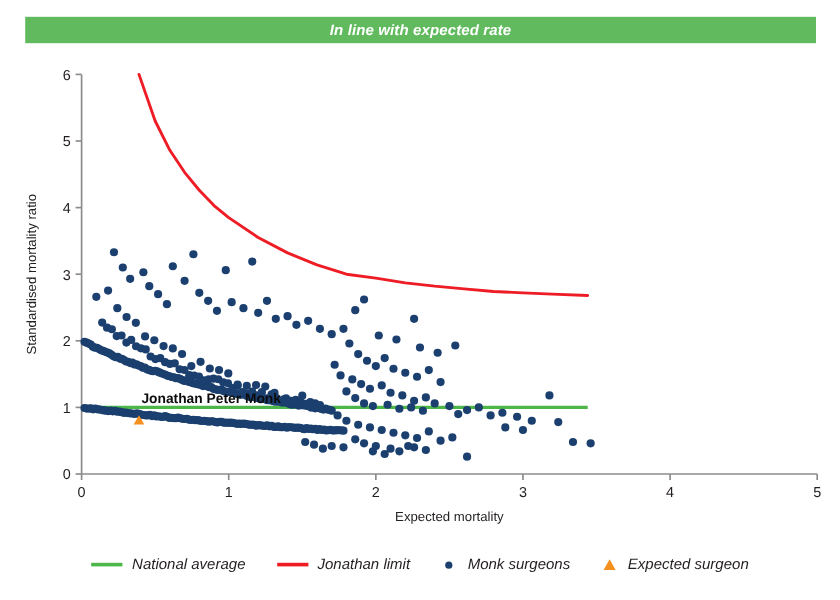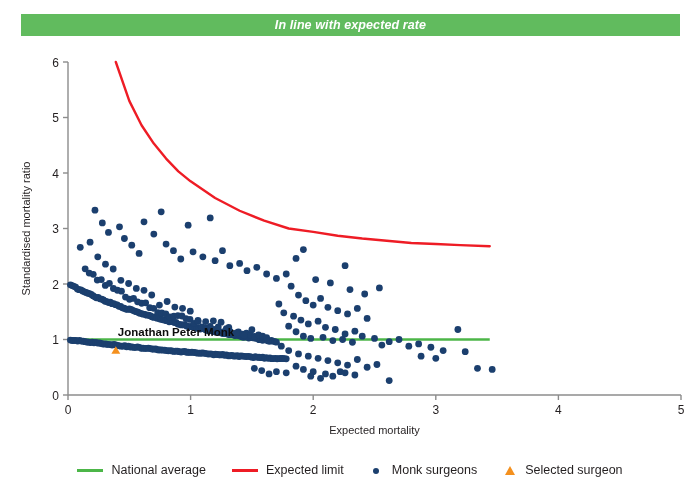--- a/index.html
+++ b/index.html
@@ -60,20 +60,21 @@
   .legend {
     position: absolute;
     left: 0;
     top: 455px;
     width: 700px;
     height: 30px;
     display: flex;
     align-items: center;
     justify-content: center;
     gap: 26px;
+    font-style: italic;
   }
   .legend-item {
     display: flex;
     align-items: center;
     gap: 8px;
   }
   .legend-label {
     font-size: 12.5px;
     color: #231f20;
     white-space: nowrap;
@@ -586,29 +587,29 @@
       <div class="legend-item">
         <div class="lg-swatch">
           <div class="lg-line" style="background: rgb(76, 182, 72);"></div>
         </div>
         <span class="legend-label">National average</span>
       </div>
       <div class="legend-item">
         <div class="lg-swatch">
           <div class="lg-line" style="background: rgb(238, 28, 37);"></div>
         </div>
-        <span class="legend-label">Expected limit</span>
+        <span class="legend-label">Jonathan limit</span>
       </div>
       <div class="legend-item">
         <div class="lg-dot-wrap">
           <div class="lg-dot" style="background: rgb(27, 63, 110);"></div>
         </div>
         <span class="legend-label">Monk surgeons</span>
       </div>
       <div class="legend-item">
         <div class="lg-tri-wrap">
           <div class="lg-tri" style="border-bottom: 9px solid rgb(244, 144, 30);"></div>
         </div>
-        <span class="legend-label">Selected surgeon</span>
+        <span class="legend-label">Expected surgeon</span>
       </div>
     </div>
 
 </div>
 
 </body></html>

